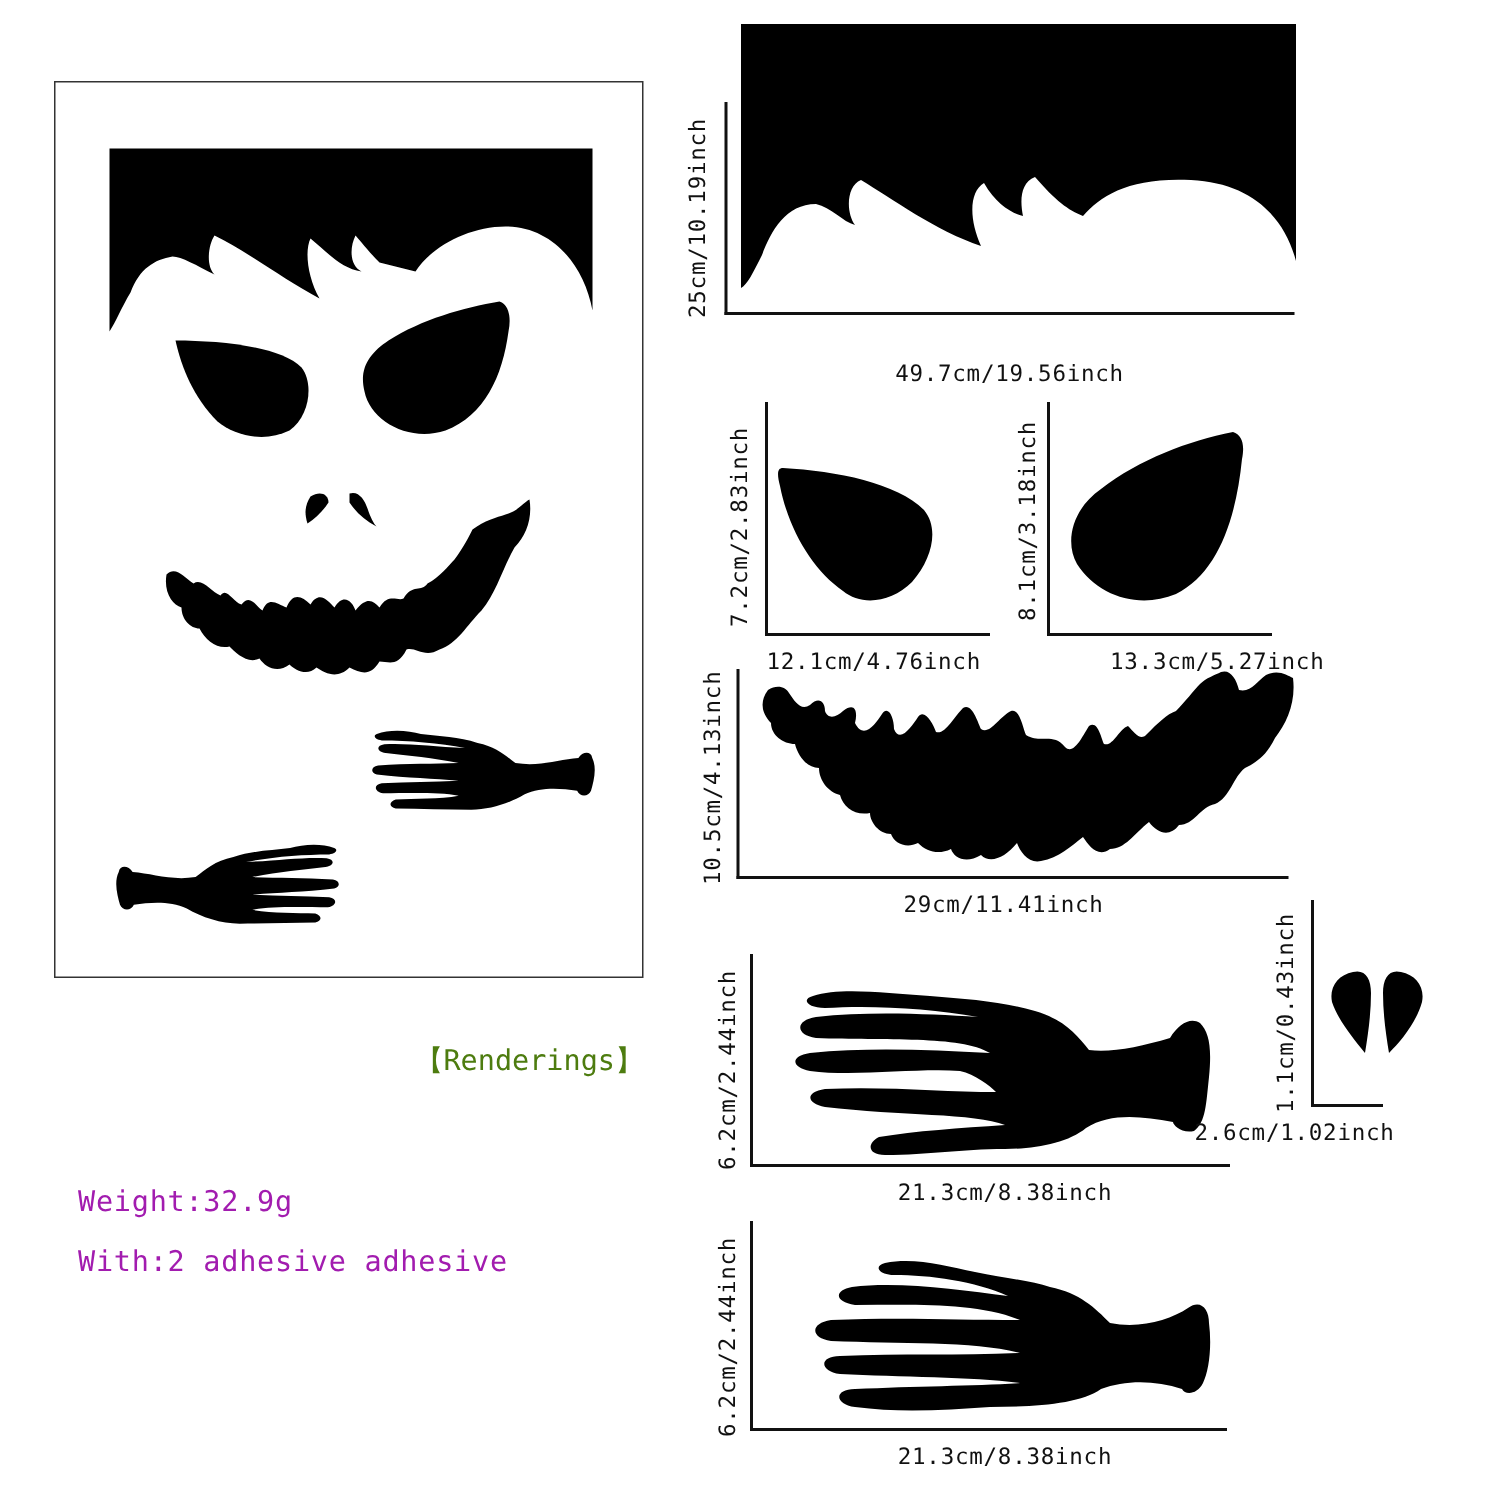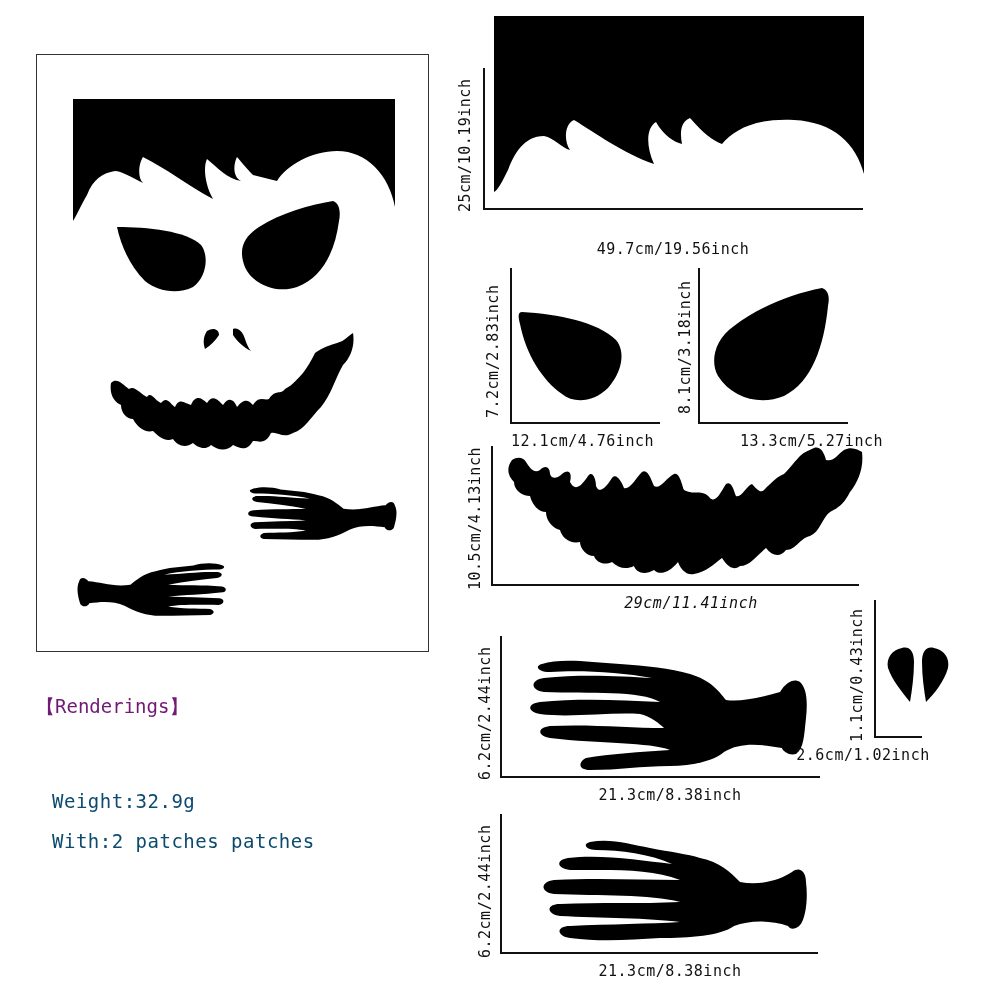--- a/index.html
+++ b/index.html
@@ -7,22 +7,22 @@
          font-family:"DejaVu Sans Mono","Liberation Mono",monospace; color:#111; }
   .abs { position:absolute; }
   .render-frame { position:absolute; left:36px; top:54px; width:393px; height:598px;
                   border:1.5px solid #333; box-sizing:border-box; background:#fff; }
   svg { position:absolute; overflow:visible; }
   .hlabel { position:absolute; font-size:15px; letter-spacing:0.5px; white-space:nowrap; color:#111; text-align:center; }
   .vlabel { position:absolute; font-size:15px; letter-spacing:0.5px; white-space:nowrap; color:#111;
             transform-origin:left top; transform:rotate(-90deg); }
   .axis-v { position:absolute; width:2px; background:#111; }
   .axis-h { position:absolute; height:2px; background:#111; }
-  .caption { position:absolute; font-size:19px; letter-spacing:0.5px; white-space:nowrap; color:#0c4a6e; }
-  .renderings { position:absolute; left:36px; top:694px; width:393px; text-align:left; font-size:19px; color:#701a75; }
+  .caption { position:absolute; font-size:19px; letter-spacing:0.5px; white-space:nowrap; color:#a21caf; }
+  .renderings { position:absolute; left:36px; top:694px; width:393px; text-align:right; font-size:19px; color:#4d7c0f; }
 </style>
 </head>
 <body>
 
 <div class="render-frame">
   <svg width="393" height="598" viewBox="0 0 393 598">
 
     <path d="M36 44 L358 44 L358 152 C352 120 330 96 300 96 C275 96 250 110 240 126 L216 120 C208 112 202 104 200 102 C196 110 196 122 204 126 C190 124 180 112 170 104 C166 112 168 130 176 144 C150 130 130 114 106 102 C102 108 100 122 106 128 C94 122 84 116 78 116 C66 118 56 124 50 140 C44 150 40 160 36 166 Z" fill="#000"></path>
 
     <path d="M80 172 C110 172 150 176 164 190 C172 200 170 222 156 232 C140 240 120 236 108 226 C92 210 84 190 80 172 Z" fill="#000"></path>
@@ -39,21 +39,21 @@
     </g>
 
     <g transform="translate(190,502) scale(-0.42,0.42)">
       <path d="M10 20 C30 12 60 14 80 20 C110 24 140 24 170 34 C200 40 214 54 230 66 C270 72 300 60 330 58 C336 48 350 46 352 58 C360 74 354 96 350 110 C346 120 332 120 328 110 C300 106 270 104 244 116 C220 130 190 140 160 140 C120 140 80 138 40 138 C30 136 28 128 40 124 C70 122 110 124 140 118 C110 112 60 114 20 114 C6 112 4 100 18 98 C60 96 100 96 140 94 C100 90 60 90 10 84 C0 82 0 72 12 70 C60 66 100 68 140 66 C100 58 60 54 24 50 C10 48 8 38 22 36 C60 34 100 40 150 42 C110 34 60 30 18 30 C6 28 4 22 10 20 Z" fill="#000"></path>
     </g>
   </svg>
 </div>
 
 <div class="renderings">【Renderings】</div>
 <div class="caption" style="left:52px;top:790px;">Weight:32.9g</div>
-<div class="caption" style="left:52px;top:830px;">With:2 patches patches</div>
+<div class="caption" style="left:52px;top:830px;">With:2 adhesive adhesive</div>
 
 <svg class="abs" style="left:494px;top:14px;" width="372" height="180" viewBox="0 0 372 180">
   <path d="M0 2 L370 2 L370 160 C362 130 340 108 300 106 C260 104 240 116 228 130 C218 126 210 120 196 104 C186 108 186 120 188 130 C180 128 170 122 162 108 C152 114 152 132 160 150 C130 140 100 118 80 106 C70 110 70 128 76 136 C68 134 60 124 50 122 C30 122 20 140 14 156 C8 168 4 176 0 178 Z" fill="#000"></path>
 </svg>
 <div class="axis-v" style="left:483px;top:68px;height:142px;"></div>
 <div class="axis-h" style="left:483px;top:208px;width:380px;"></div>
 <div class="vlabel" style="left:456px;top:212px;">25cm/10.19inch</div>
 <div class="hlabel" style="left:483px;top:218px;width:380px;margin-top:22px;">49.7cm/19.56inch</div>
 
 <svg class="abs" style="left:518px;top:310px;" width="110" height="92" viewBox="0 0 110 92">
@@ -71,21 +71,21 @@
 <div class="axis-h" style="left:698px;top:422px;width:150px;"></div>
 <div class="vlabel" style="left:676px;top:414px;">8.1cm/3.18inch</div>
 <div class="hlabel" style="left:734px;top:432px;width:155px;">13.3cm/5.27inch</div>
 
 <svg class="abs" style="left:504px;top:448px;" width="362" height="130" viewBox="0 0 362 130">
   <path d="M8 12 C14 8 20 10 22 14 C26 20 30 26 36 22 C42 16 46 20 46 26 C48 32 54 30 58 26 C66 20 68 26 66 34 C72 46 80 34 84 28 C88 22 92 30 92 38 C96 48 104 36 108 30 C112 24 118 34 120 40 C126 42 132 30 138 24 C144 20 148 34 150 38 C156 42 162 30 170 26 C176 24 178 38 180 42 C190 48 198 40 206 50 C212 56 218 42 222 36 C228 32 230 44 232 48 C238 50 242 38 248 36 C252 40 256 46 260 42 C268 34 274 28 280 26 C286 20 292 12 296 8 C300 4 306 2 310 0 C316 -2 320 4 322 12 C330 14 334 6 340 2 C348 -2 354 2 358 4 C360 20 354 34 346 44 C340 56 334 60 326 64 C318 70 316 84 306 88 C296 90 292 102 282 102 C276 110 268 108 262 100 C252 108 246 118 236 118 C228 124 222 116 218 110 C210 116 202 124 190 126 C182 128 176 120 174 114 C166 124 156 128 150 122 C140 128 132 124 130 118 C122 122 114 120 108 114 C100 118 92 114 90 108 C82 108 76 100 76 94 C66 96 58 90 56 82 C48 80 42 72 42 64 C34 64 28 56 26 48 C18 48 10 42 10 34 C4 28 2 20 8 12 Z" fill="#000"></path>
 </svg>
 <div class="axis-v" style="left:491px;top:446px;height:140px;"></div>
 <div class="axis-h" style="left:491px;top:584px;width:368px;"></div>
 <div class="vlabel" style="left:466px;top:590px;">10.5cm/4.13inch</div>
-<div class="hlabel" style="left:507px;top:594px;width:368px;font-style:italic;">29cm/11.41inch</div>
+<div class="hlabel" style="left:485px;top:594px;width:368px;">29cm/11.41inch</div>
 
 <svg class="abs" style="left:520px;top:658px;" width="300" height="112" viewBox="0 0 300 112">
   <path d="M22 6 C40 0 70 4 100 6 C126 8 150 10 170 16 C190 22 198 32 206 42 C220 44 240 40 260 34 C266 24 274 20 280 24 C286 30 288 40 286 60 C284 78 284 90 276 96 C268 98 262 92 262 90 C240 86 220 84 204 94 C192 104 170 108 150 108 C120 108 100 112 70 112 C58 112 58 104 66 100 C90 96 120 94 150 92 C130 84 80 86 30 80 C18 78 16 70 30 68 C70 66 110 70 144 70 C140 66 130 58 120 56 C90 54 50 60 20 56 C8 54 6 46 20 44 C60 40 100 42 140 44 C120 32 70 36 24 34 C10 32 10 22 24 20 C60 16 100 18 132 20 C100 14 60 12 30 14 C18 14 14 8 22 6 Z" fill="#000"></path>
 </svg>
 <div class="axis-v" style="left:500px;top:636px;height:142px;"></div>
 <div class="axis-h" style="left:500px;top:776px;width:320px;"></div>
 <div class="vlabel" style="left:476px;top:780px;">6.2cm/2.44inch</div>
 <div class="hlabel" style="left:500px;top:786px;width:340px;">21.3cm/8.38inch</div>
 
 <svg class="abs" style="left:886px;top:646px;" width="66" height="58" viewBox="0 0 66 58">

